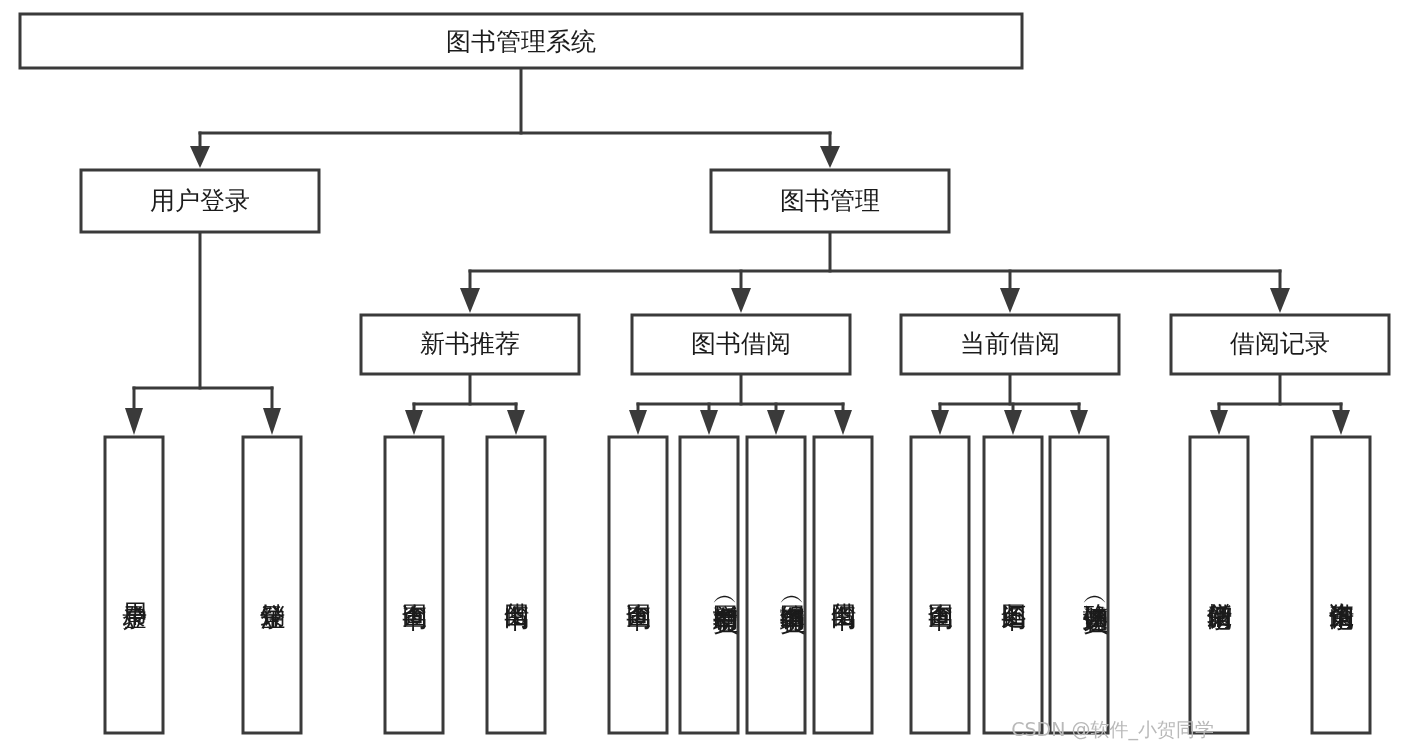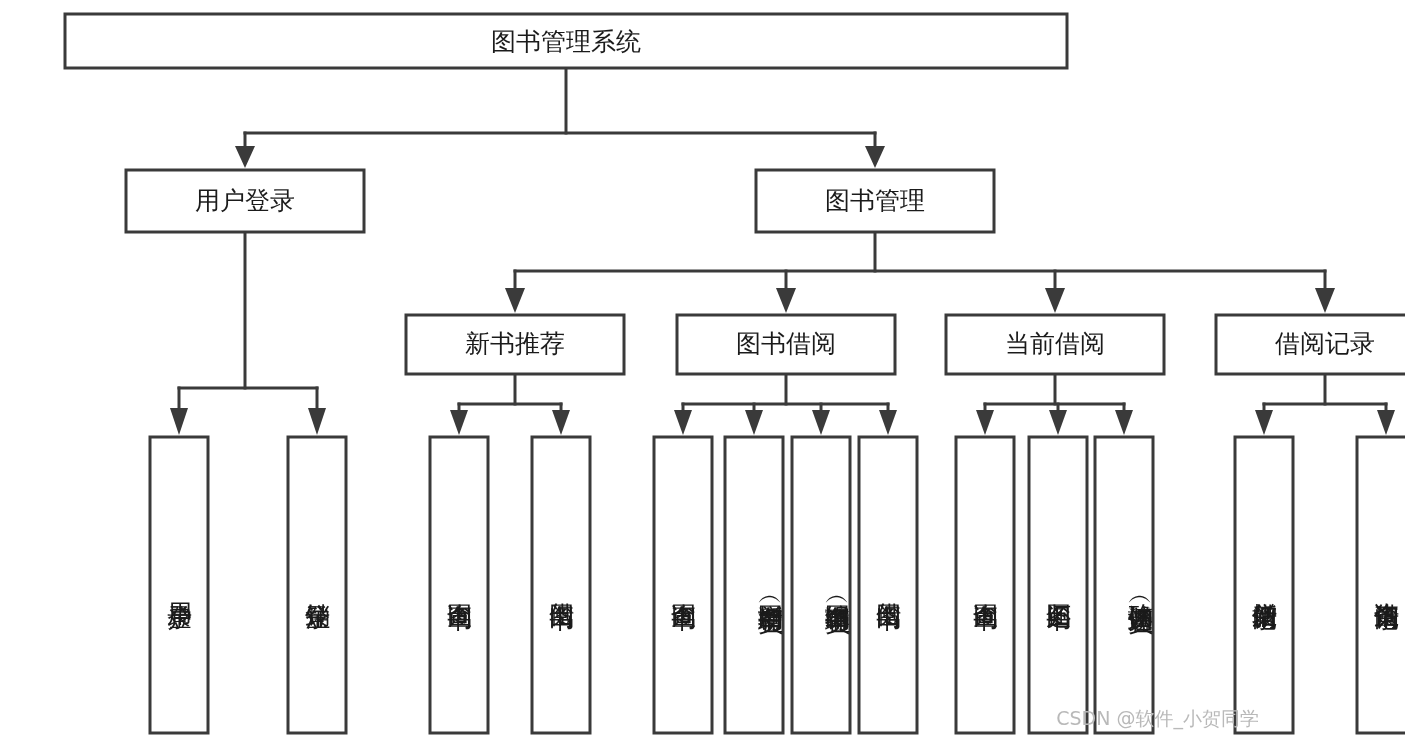--- a/index.html
+++ b/index.html
@@ -11,21 +11,20 @@
     width: 1405px;
     height: 747px;
     font-family: "DejaVu Sans", "Liberation Sans", sans-serif;
     overflow: hidden;
   }
   #diagram-root {
     position: relative;
     width: 1224px;
     height: 747px;
     background: #ffffff;
-    margin-left: 45px;
   }
   svg.canvas {
     position: absolute;
     left: 0;
     top: 0;
     width: 1405px;
     height: 747px;
   }
   .node-box {
     fill: #ffffff;
@@ -58,21 +57,21 @@
     line-height: 1.06;
     color: #1b1b1b;
     letter-spacing: 1px;
     white-space: nowrap;
     text-align: center;
     pointer-events: none;
   }
   .watermark {
     position: absolute;
     right: 10px;
-    bottom: 15px;
+    bottom: 4px;
     font-family: "DejaVu Sans", "Liberation Sans", sans-serif;
     font-size: 19px;
     color: #b9b9b9;
     white-space: nowrap;
     pointer-events: none;
   }
 </style>
 </head>
 <body>
 

